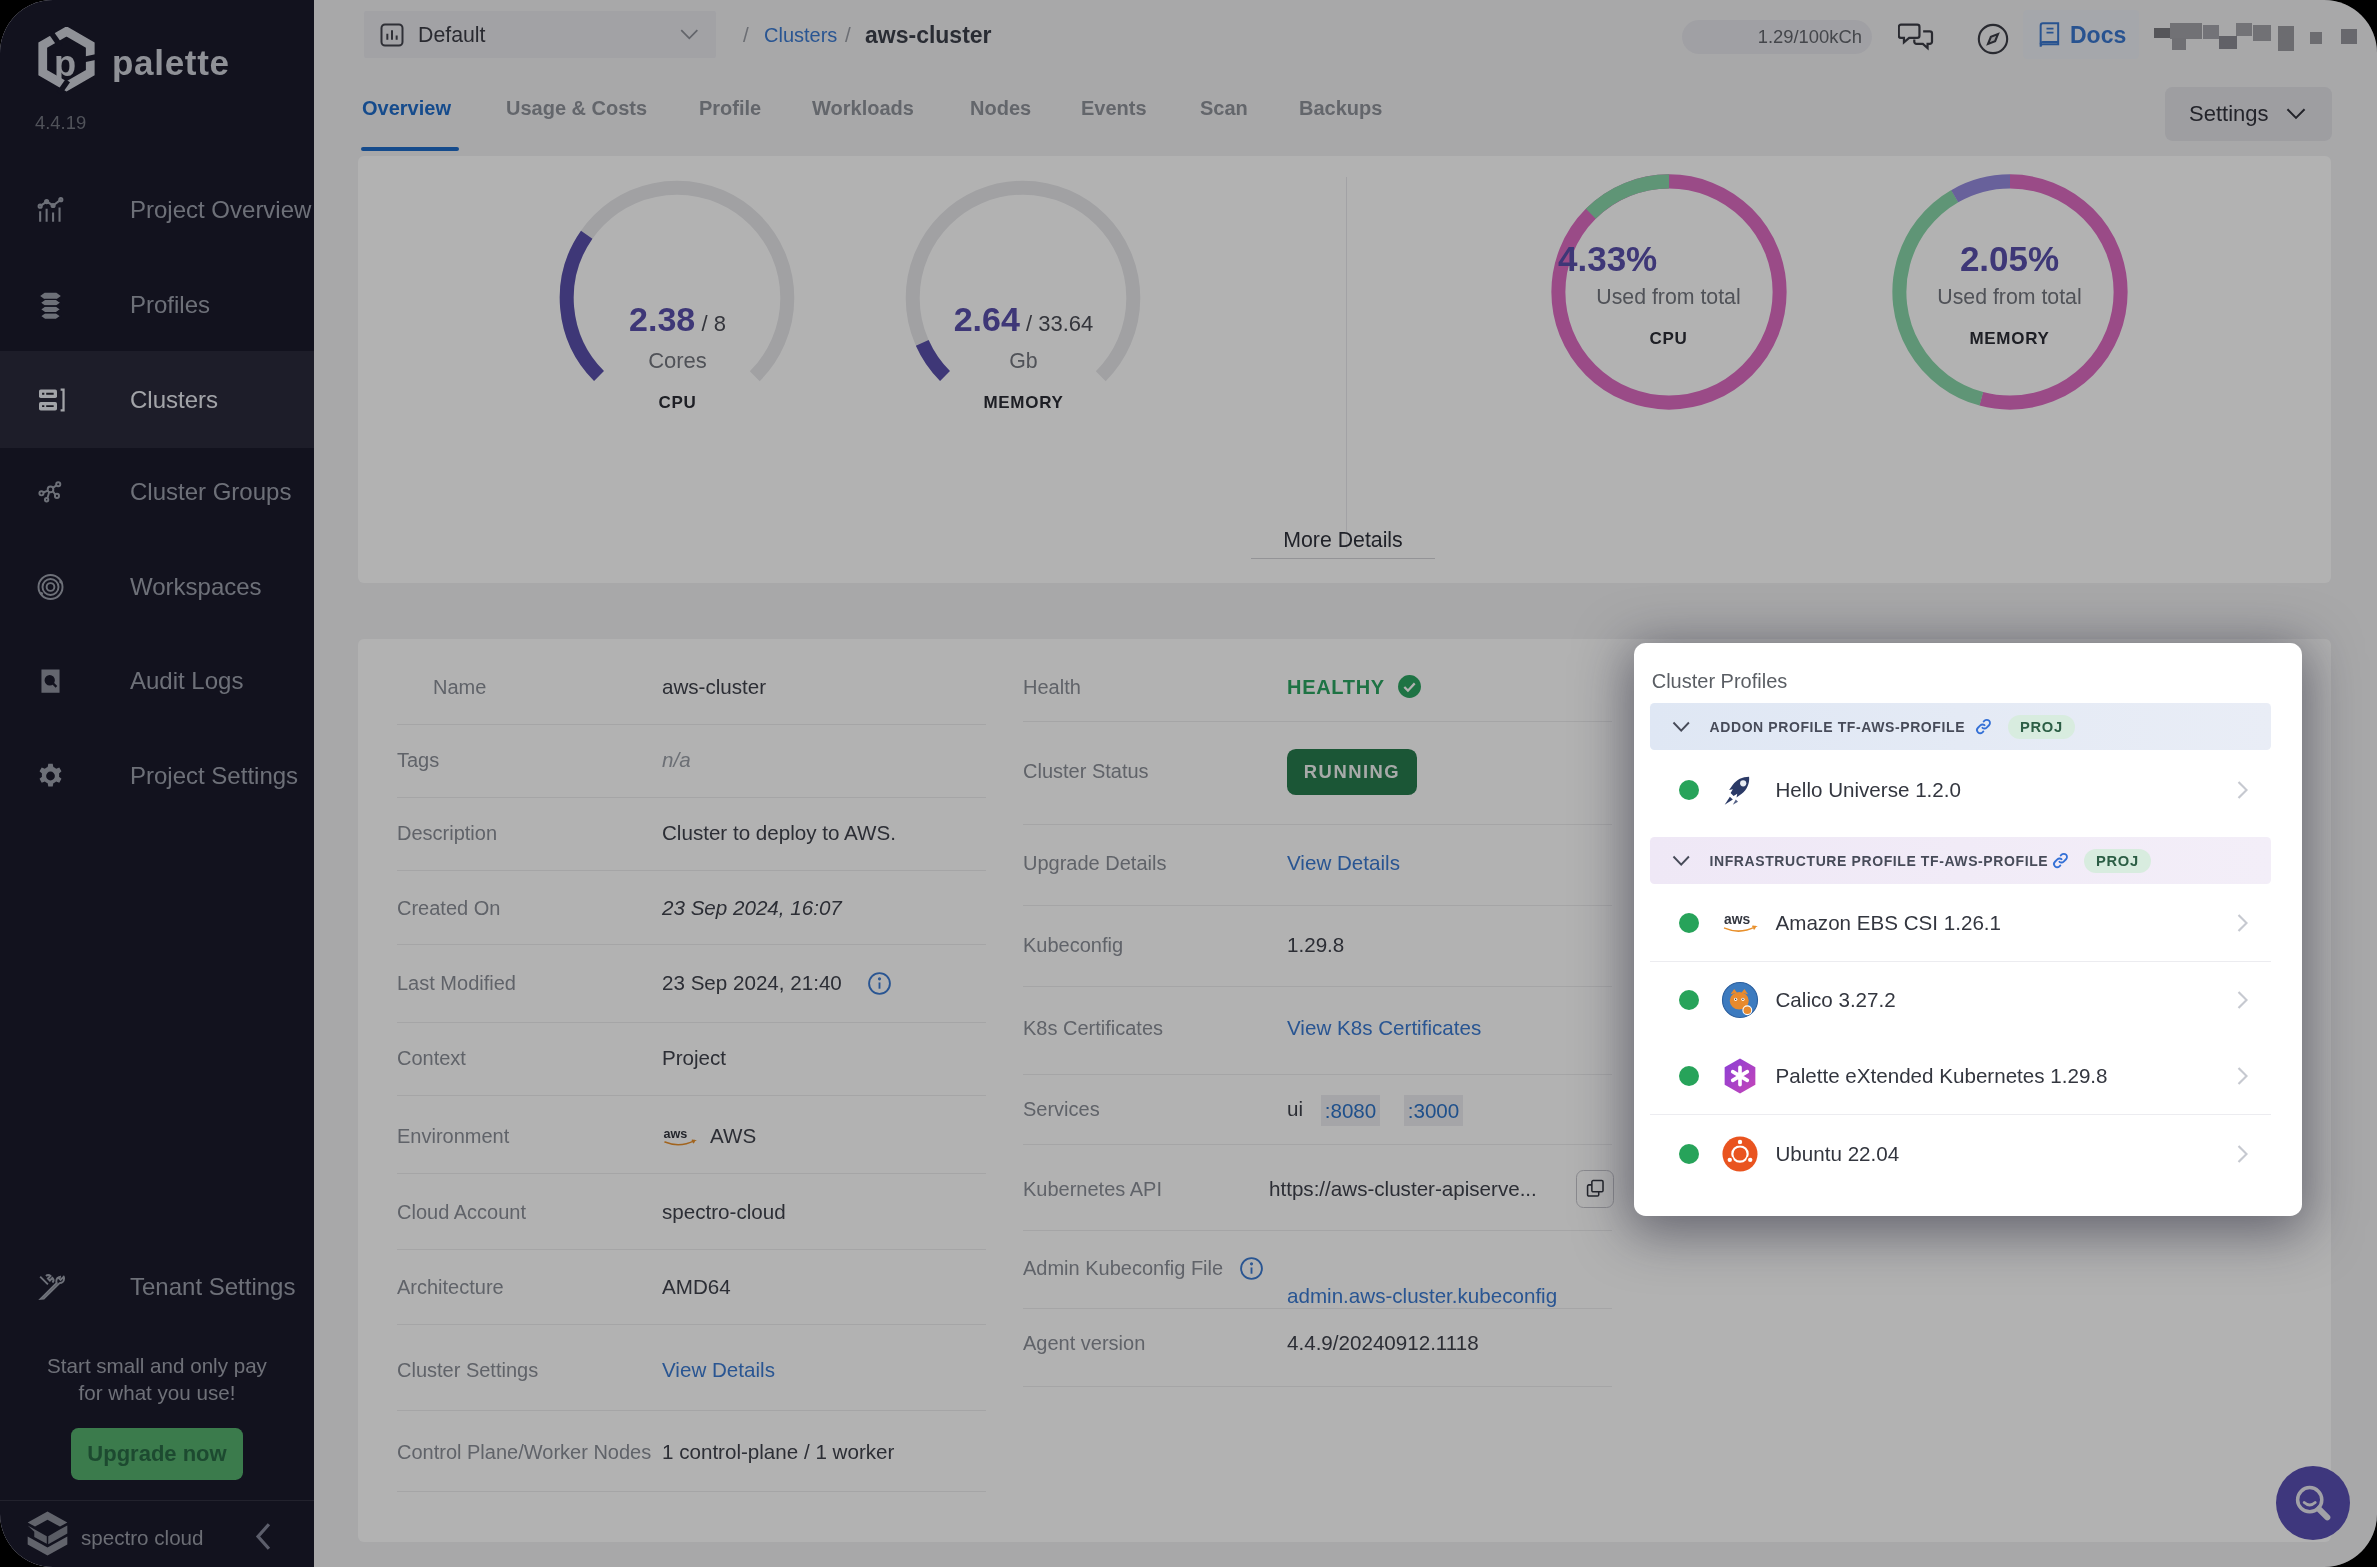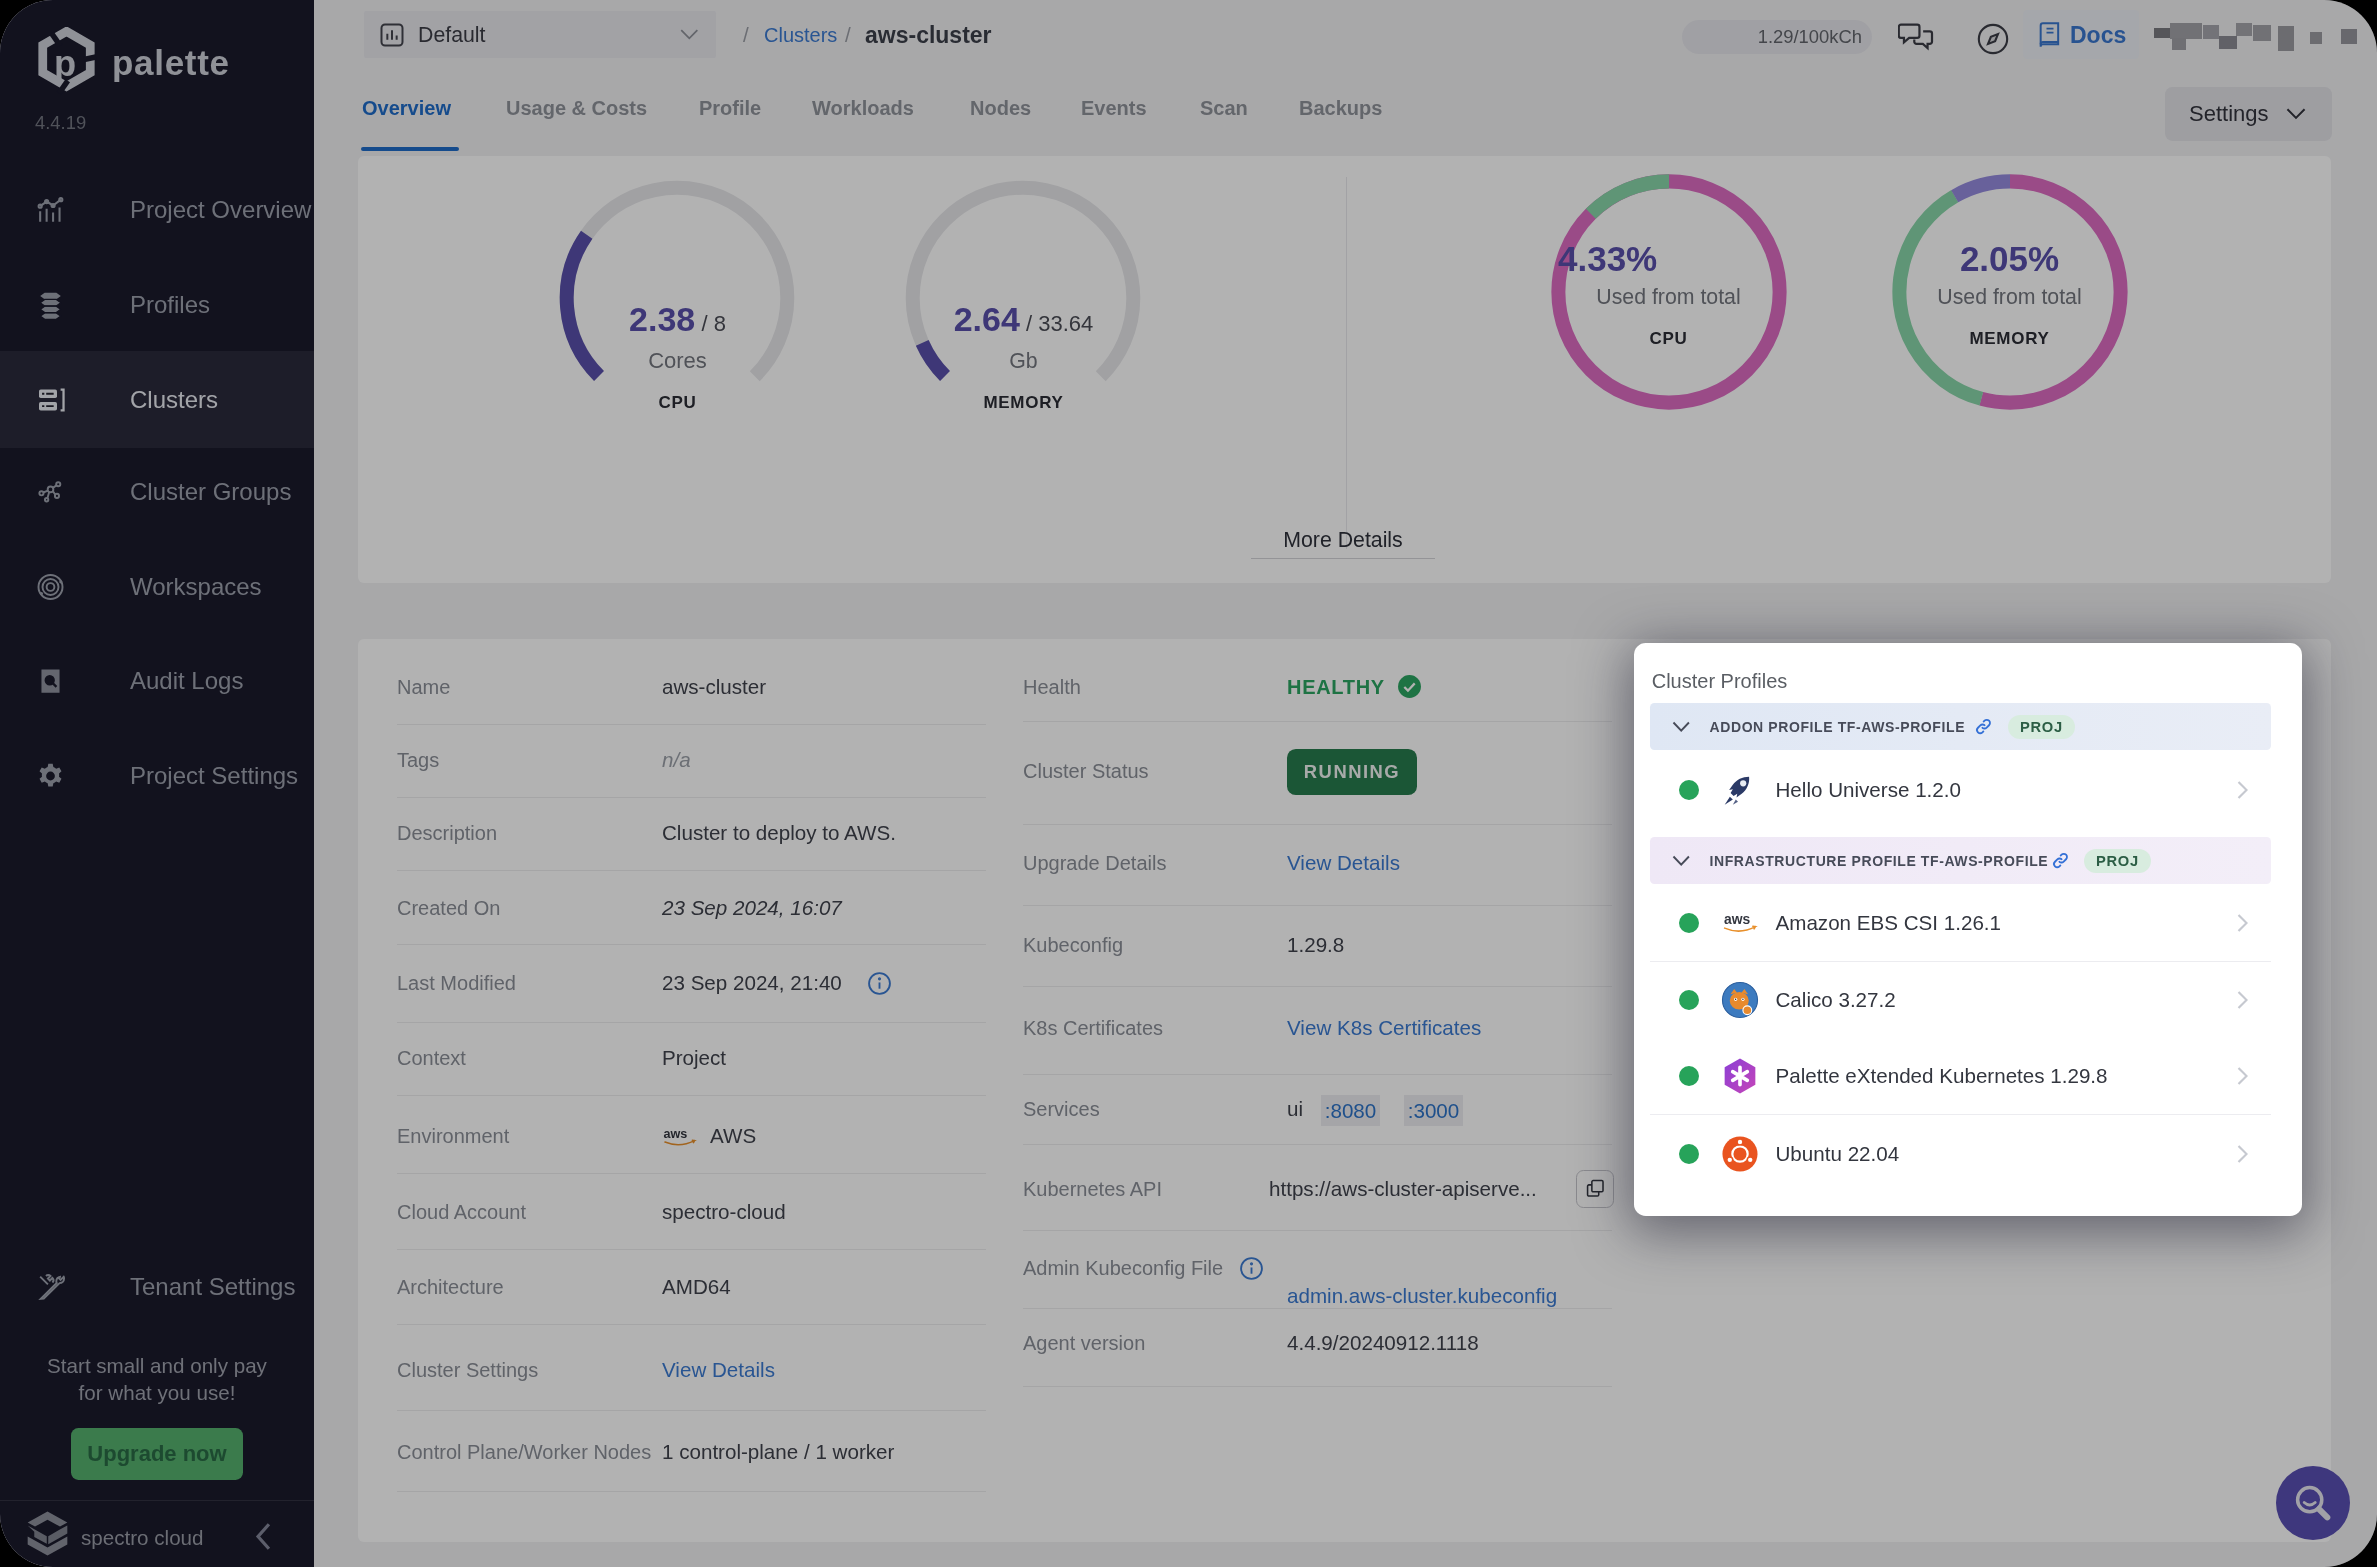--- a/index.html
+++ b/index.html
@@ -289,21 +289,21 @@
     <div class="abs" style="left:1899px; top:259px; width:221px; transform:translateY(-50%); text-align:center; font-size:35px; font-weight:bold; color:#5950ab;">2.05%</div>
     <div class="abs" style="left:1899px; top:297px; width:221px; transform:translateY(-50%); text-align:center; font-size:21.3px; color:#73767e;">Used from total</div>
     <div class="abs" style="left:1899px; top:339px; width:221px; transform:translateY(-50%); text-align:center; font-size:17px; font-weight:bold; color:#2b2d35; letter-spacing:0.7px;">MEMORY</div>
 
     <div class="abs" style="left:1251px; top:522px; width:184px; height:37px; line-height:37px; text-align:center; font-size:21.3px; color:#2f323b; border-bottom:0.7px solid #d4d4d9;">More Details</div>
   </div>
 
   <div id="details">
     <div class="abs" style="left:358px; top:639px; width:1973px; height:903px; background:#fff; border-radius:5.9px;"></div>
 
-    <div class="row-lbl" style="top:687px;">Name</div>
+    <div class="row-lbl" style="top:687px;margin-left:36px;">Name</div>
     <div class="row-val" style="top:687px;">aws-cluster</div>
     <div class="row-lbl" style="top:760px;">Tags</div>
     <div class="row-val" style="top:760px; color:#9ba0a8; font-style:italic;">n/a</div>
     <div class="row-lbl" style="top:833px;">Description</div>
     <div class="row-val" style="top:833px;">Cluster to deploy to AWS.</div>
     <div class="row-lbl" style="top:908px;">Created On</div>
     <div class="row-val" style="top:908px;font-style:italic;">23 Sep 2024, 16:07</div>
     <div class="row-lbl" style="top:983px;">Last Modified</div>
     <div class="row-val" style="top:983px;">23 Sep 2024, 21:40</div>
     <svg class="abs" style="left:867px; top:971px;" width="25" height="25" viewBox="0 0 24 24" fill="none" stroke="#3b7ad1" stroke-width="1.8">

